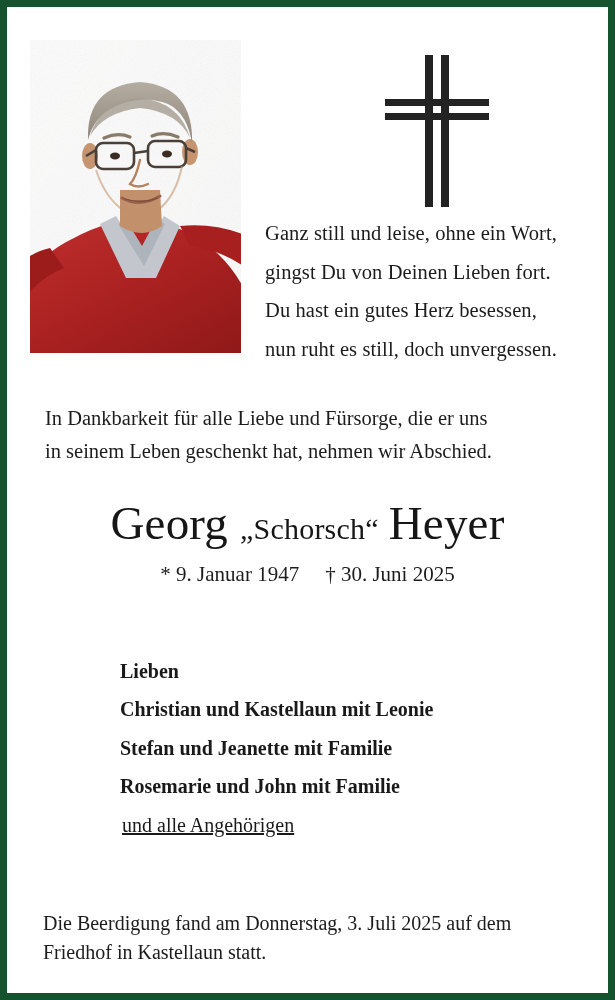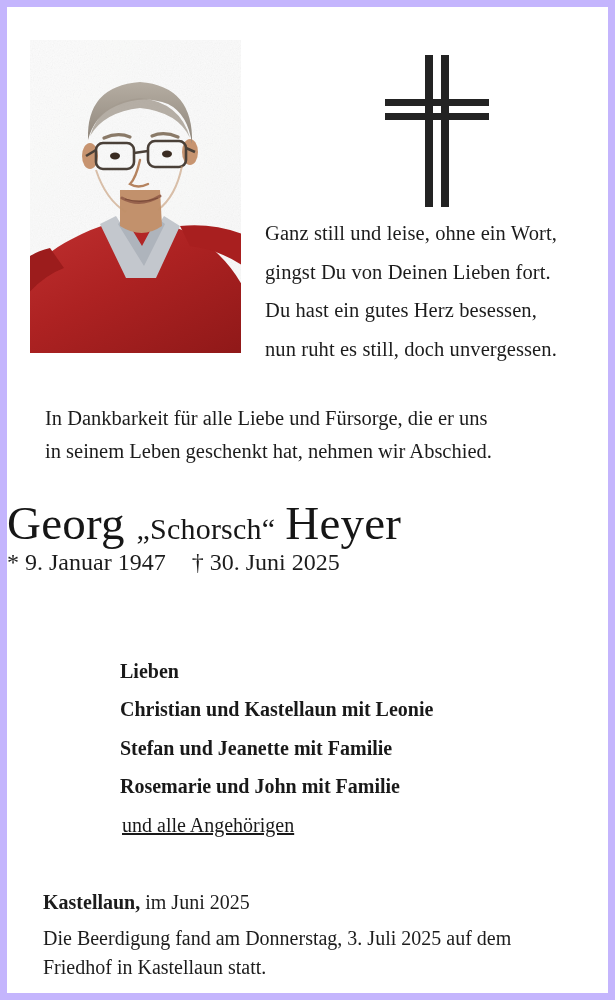--- a/index.html
+++ b/index.html
@@ -15,21 +15,21 @@
     color: #1a1a1a;
     -webkit-font-smoothing: antialiased;
   }
 
   
   .notice {
     position: relative;
     width: 615px;
     height: 1000px;
     background: #ffffff;
-    border: 7px solid #c4b5fd;
+    border: 7px solid #14532d;
     overflow: hidden;
   }
 
   .notice-inner {
     position: relative;
     width: 100%;
     height: 100%;
     background: #ffffff;
     padding: 0;
   }
@@ -87,37 +87,38 @@
     color: #1c1c1c;
   }
   .dedication .line { white-space: nowrap; }
 
   
   .name-block {
     position: absolute;
     left: 0;
     top: 492px;
     width: 601px;
+    text-align: center;
   }
 
   .full-name {
     font-size: 47px;
     line-height: 1.06;
     color: #161616;
     white-space: nowrap;
     letter-spacing: 0.2px;
   }
   .nickname {
     font-size: 30px;
     letter-spacing: 0.2px;
   }
 
   .dates {
-    margin-top: 0;
-    font-size: 24px;
+    margin-top: 13px;
+    font-size: 21px;
     color: #1c1c1c;
     white-space: nowrap;
   }
   .dates .gap { display: inline-block; width: 26px; }
 
   
   .survivors {
     position: absolute;
     left: 113px;
     top: 645px;
@@ -142,21 +143,21 @@
     width: 555px;
     font-size: 20px;
     color: #1c1c1c;
   }
   .footer .place-line {
     line-height: 1.5;
     white-space: nowrap;
   }
   .footer .place { font-weight: bold; }
   .footer .arrangement {
-    margin-top: 7px;
+    margin-top: 22px;
     line-height: 1.46;
   }
   .footer .arrangement .line { white-space: nowrap; }
 </style>
 </head>
 <body>
 
 <div class="notice">
   <div class="notice-inner">
 
@@ -283,21 +284,20 @@
 
     <div class="survivors">
       <div class="n">Lieben</div>
       <div class="n">Christian und Kastellaun mit Leonie</div>
       <div class="n">Stefan und Jeanette mit Familie</div>
       <div class="n">Rosemarie und John mit Familie</div>
       <div class="plain">und alle Angehörigen</div>
     </div>
 
     <div class="footer">
-      <div class="place-line"><span class="place">Kastellaun,</span>&nbsp;<span>im Juni 2025</span></div>
       <div class="arrangement">
         <div class="line">Die Beerdigung fand am Donnerstag, 3. Juli 2025 auf dem</div>
         <div class="line">Friedhof in Kastellaun statt.</div>
       </div>
     </div>
 
   </div>
 </div>
 
 </body></html>

